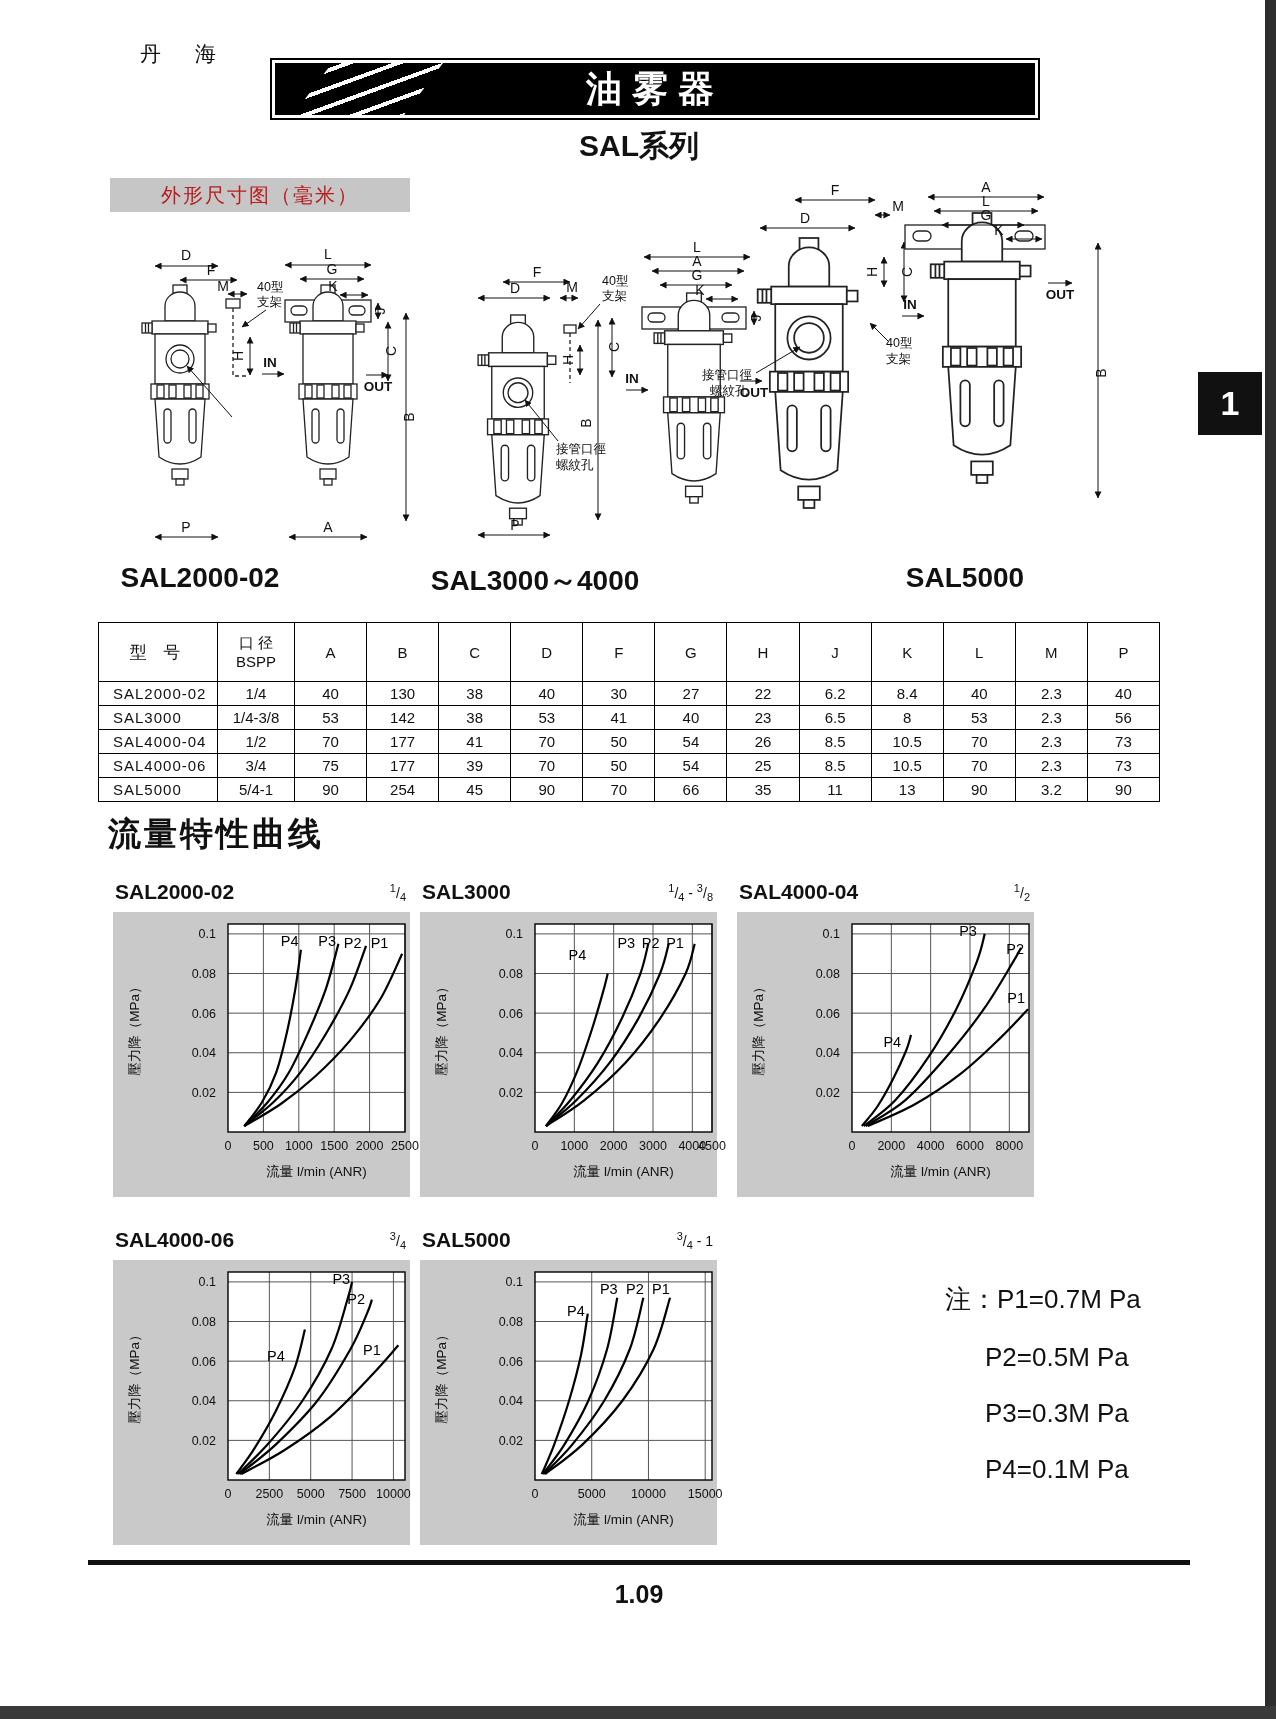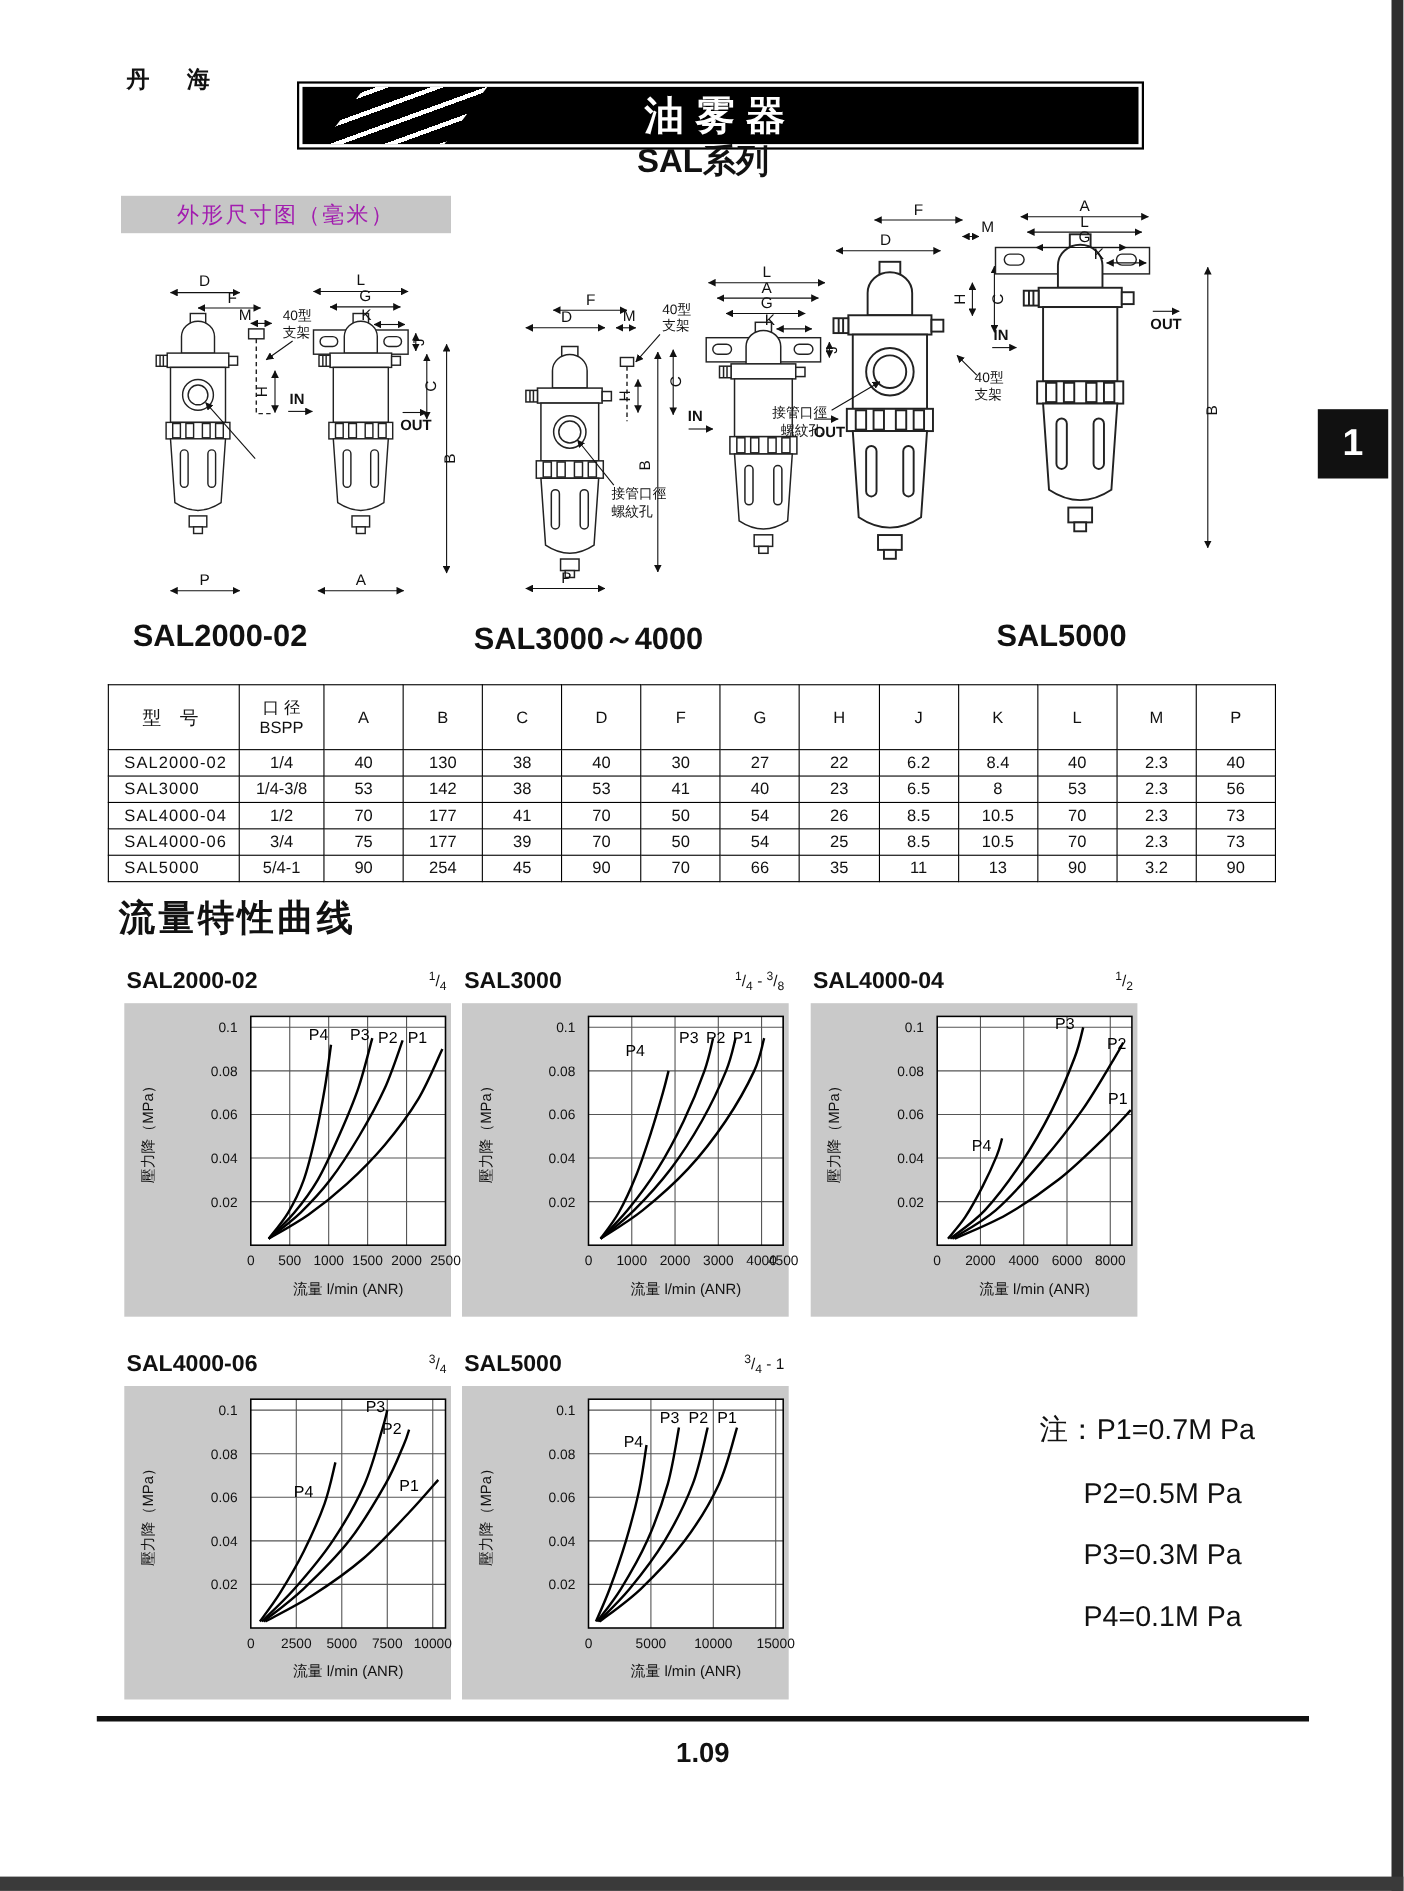--- a/index.html
+++ b/index.html
@@ -12,36 +12,36 @@
   .edge-bottom{position:absolute;left:0;bottom:0;width:100%;height:13px;background:#3a3a3a;}
 
   
   .logo{left:95px;top:36px;width:180px;height:100px;}
   .logo-oval{width:168px;height:64px;border-radius:50%;border:5px solid #9a9a9a;background:#fff;
              box-sizing:border-box;position:relative;}
   .logo-inner{position:absolute;inset:3px;background:#101010;border-radius:50%;display:flex;
               flex-direction:column;align-items:center;justify-content:center;}
   .logo-txt{color:#fff;font-weight:bold;font-size:25px;letter-spacing:2px;line-height:24px;}
   .logo-sub{color:#fff;font-size:7.5px;letter-spacing:2px;}
-  .logo-cn{margin-top:22px;text-align:left;font-size:21px;font-weight:bold;letter-spacing:34px;
+  .logo-cn{margin-top:4px;text-align:center;font-size:21px;font-weight:normal;letter-spacing:34px;
            padding-left:20px;white-space:nowrap;}
 
   
   .titlebar{left:270px;top:58px;width:770px;height:62px;border:2px solid #000;background:#fff;
-            box-sizing:border-box;padding:3px;margin-top:16px;}
+            box-sizing:border-box;padding:3px;}
   .titlebar-fill{width:100%;height:100%;background:#000;position:relative;overflow:hidden;}
   .stripes{position:absolute;left:18px;top:0;bottom:0;width:150px;
            background:repeating-linear-gradient(160deg,#fff 0 4px,#000 4px 17px);
            clip-path:polygon(26% 0,100% 0,74% 100%,0 100%);}
   .title-text{position:absolute;inset:0;display:flex;align-items:center;justify-content:center;
               color:#fff;font-size:36px;font-weight:bold;letter-spacing:10px;}
   .series{left:88px;top:126px;width:1102px;text-align:center;font-size:30px;font-weight:bold;}
 
   
-  .dims-label{left:110px;top:178px;width:300px;height:34px;background:#c6c6c6;color:#a21caf;
+  .dims-label{left:110px;top:178px;width:300px;height:34px;background:#c6c6c6;color:#b91c1c;
               display:flex;align-items:center;justify-content:center;font-size:20px;letter-spacing:2px;}
   #drawings{position:absolute;left:88px;top:170px;width:1110px;height:388px;}
   .draw use,.draw rect,.draw circle,.draw path:not(.noline){stroke:#222;stroke-width:1.3;fill:#fff;}
   .draw line{stroke:#222;stroke-width:1.3;}
   .draw .dim{stroke:#111;stroke-width:1;fill:none;}
   .draw .lead{stroke:#111;stroke-width:1;fill:none;}
   .draw .dash{stroke:#333;stroke-width:1;fill:none;stroke-dasharray:4 3;}
   .draw text{stroke:none;fill:#111;}
   .dl{font-size:14px;text-anchor:middle;}
   .dlc{font-size:12.5px;text-anchor:start;}

